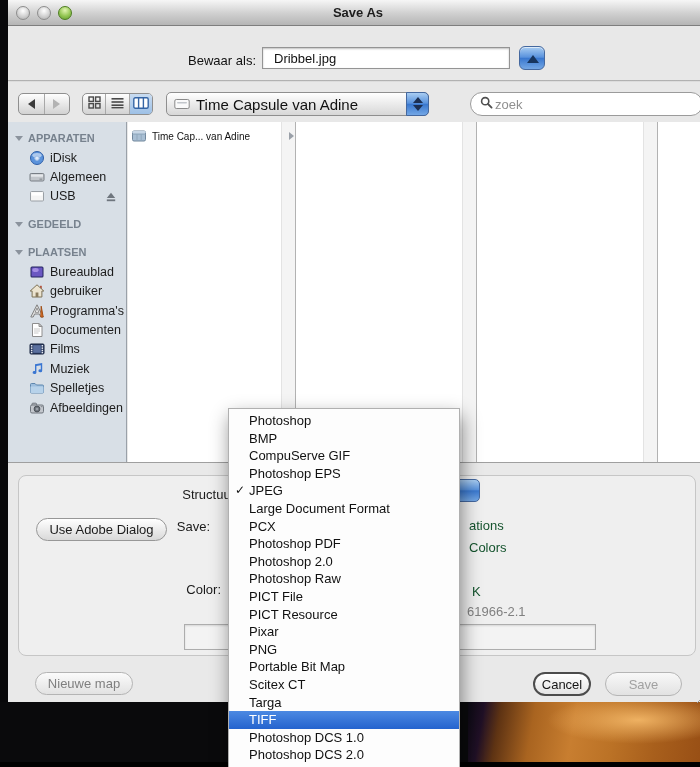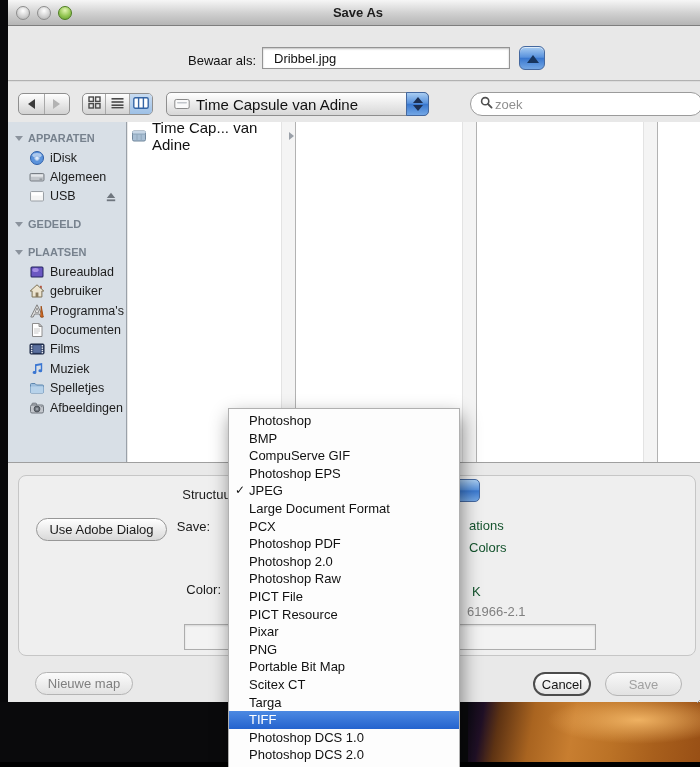--- a/index.html
+++ b/index.html
@@ -78,21 +78,21 @@
   .sb-icon { width:16px; height:16px; flex:none; display:inline-block; }
   .sb-icon svg { display:block; }
   .sb-label { white-space:nowrap; overflow:hidden; }
   .eject { position:absolute; right:9px; top:4px; width:12px; height:12px; }
   .sb-gap { height:9px; }
 
   .columns { position:absolute; left:120px; top:0; width:580px; height:340px; background:#fff; }
   .col-div { position:absolute; top:0; width:1px; height:340px; background:#b2b2b2; }
   .col-track { position:absolute; top:0; width:14px; height:340px; background:#f4f4f4; border-left:1px solid #e3e3e3; }
   .col-item { position:absolute; left:3px; top:5px; width:163px; height:18px; display:flex;
-    align-items:center; gap:5px; font-size:15px; color:#111; }
+    align-items:center; gap:5px; font-size:10px; color:#111; }
   .col-item .sb-icon { width:16px; height:16px; }
   .col-arrow { margin-left:auto; width:0; height:0; border-top:4px solid transparent;
     border-bottom:4px solid transparent; border-left:5px solid #9aa0a8; }
 
   
   .bottom { position:absolute; left:0; top:462px; width:700px; height:240px; background:#e9e9e9;
     border-top:1px solid #9f9f9f; }
   .groupbox { position:absolute; left:10px; top:12px; width:678px; height:181px;
     border:1px solid #c6c6c6; border-radius:8px; background:rgba(255,255,255,.28); }
   .lbl { position:absolute; font-size:13px; color:#1a1a1a; text-align:right; }

